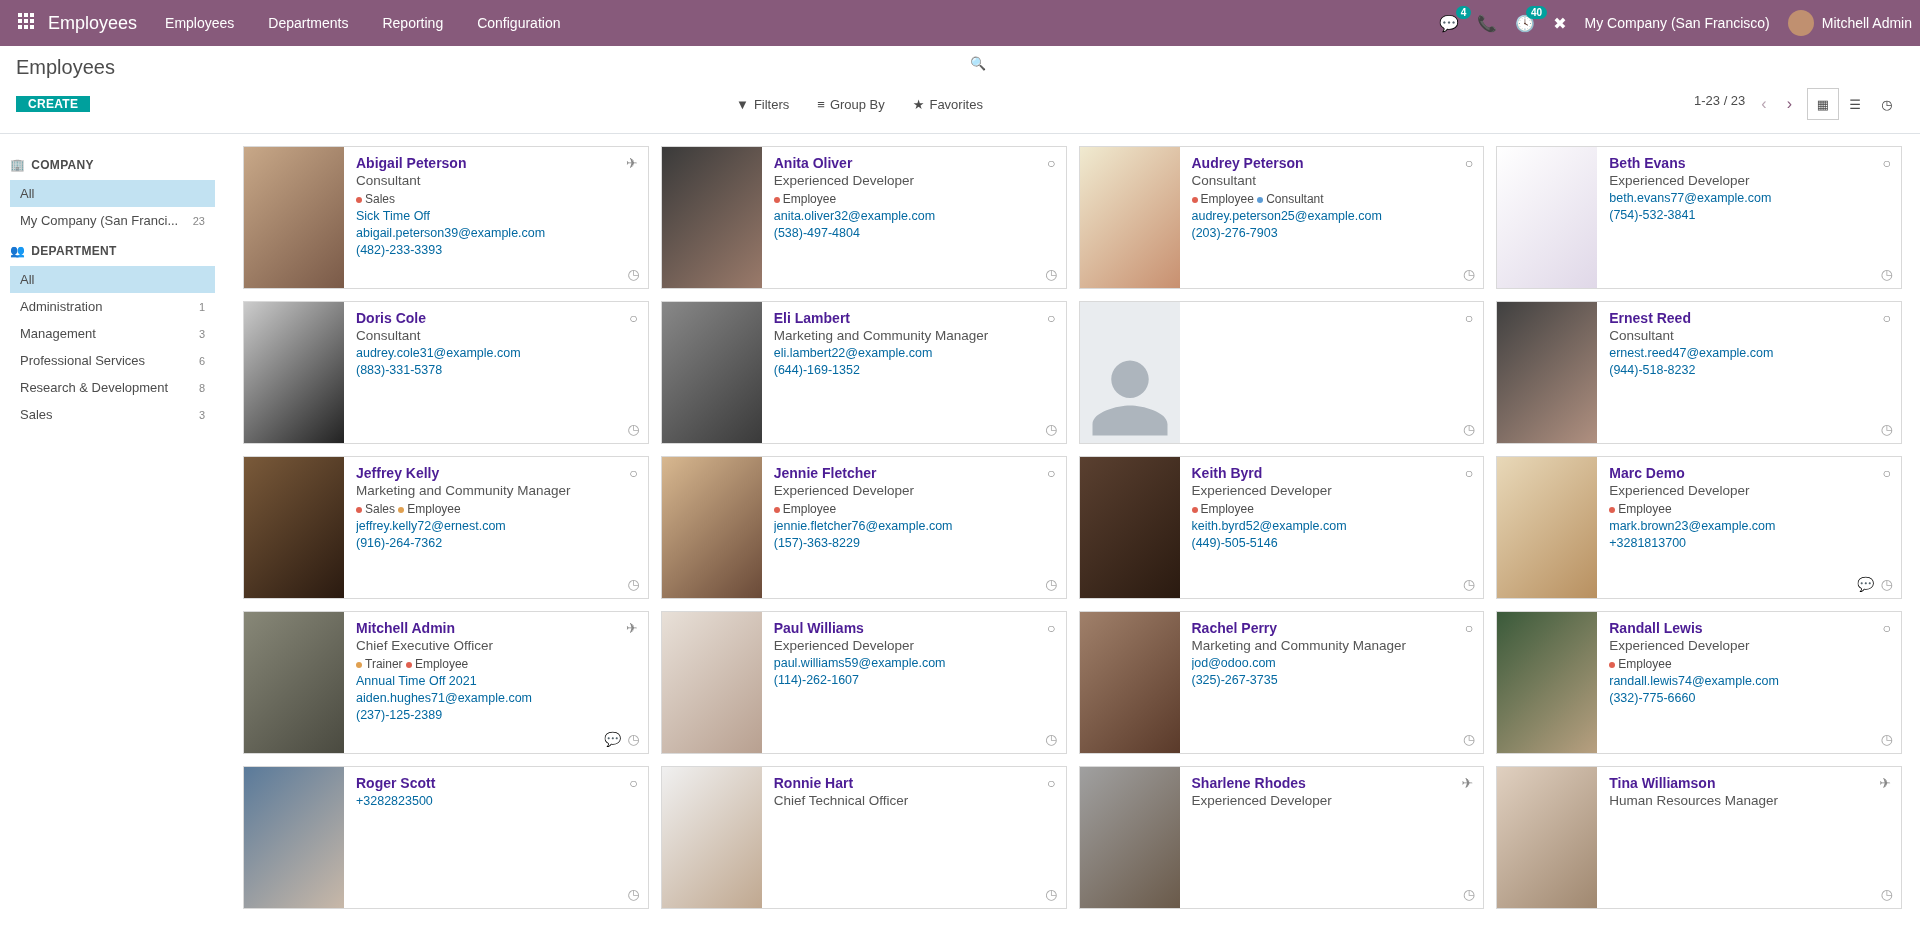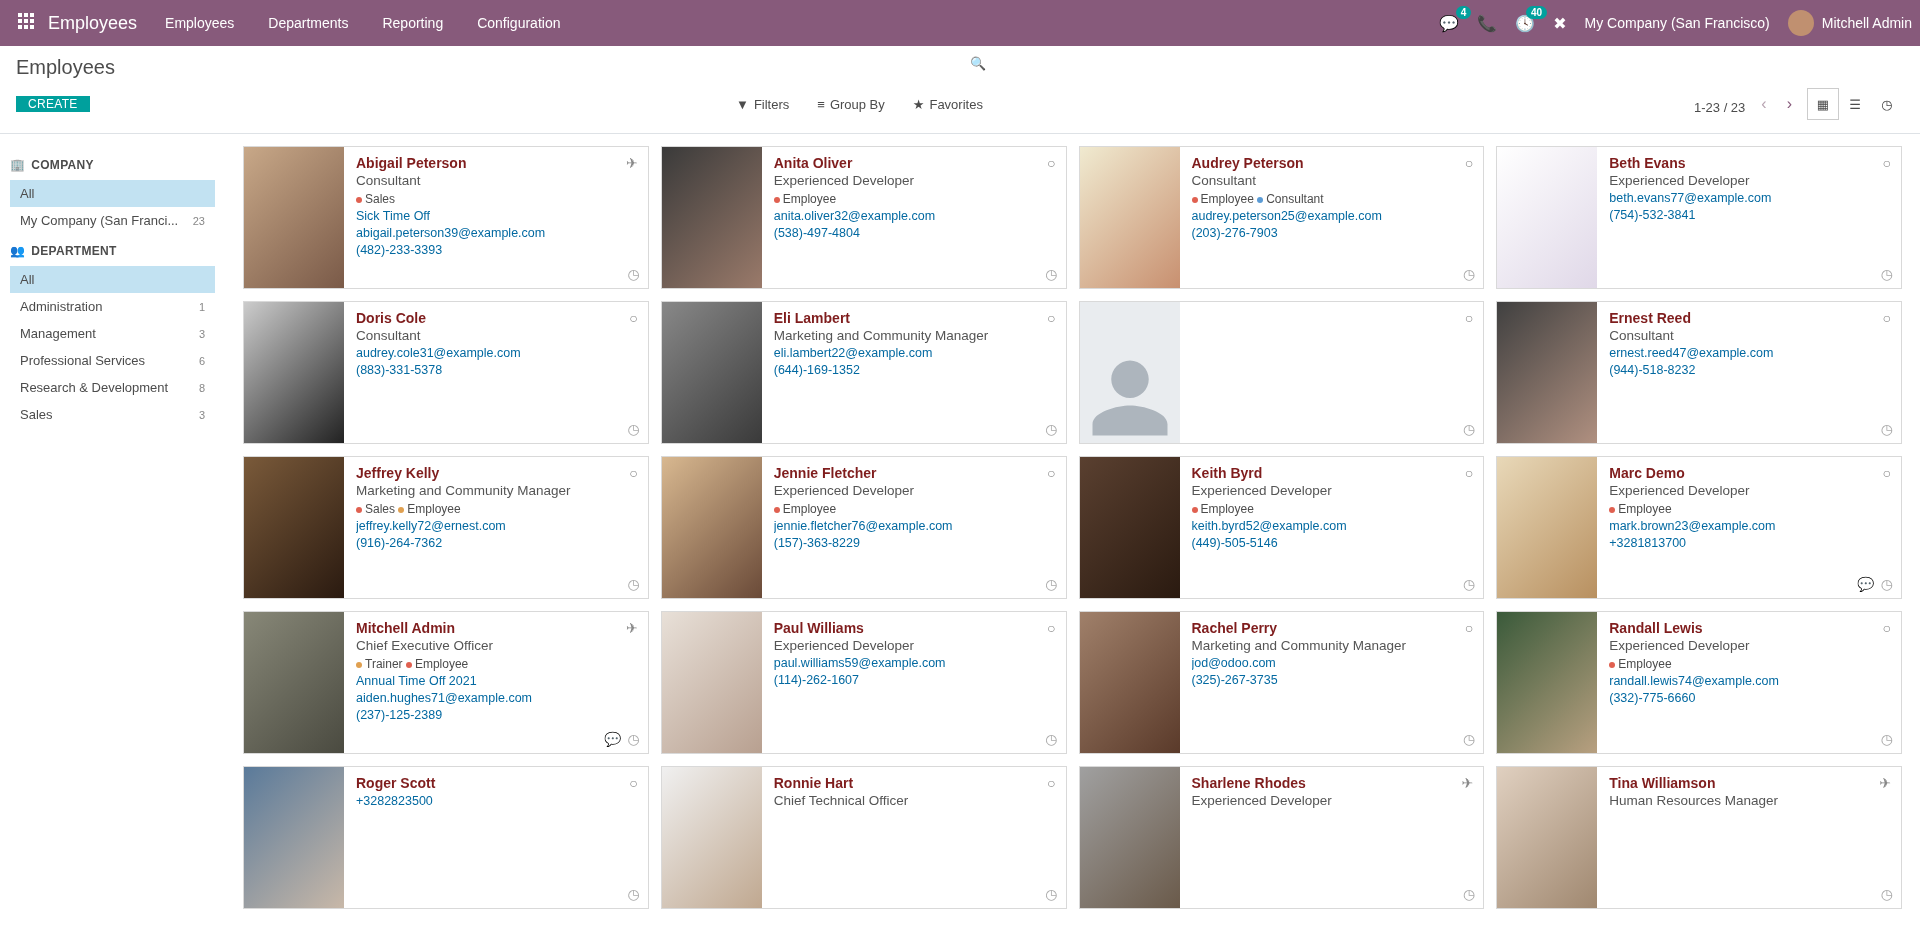--- a/index.html
+++ b/index.html
@@ -18,44 +18,44 @@
 .user{display:flex;align-items:center;gap:8px;font-size:14px}
 .avatar-sm{width:26px;height:26px;border-radius:50%;background:#c09070}
 
 .control-row{display:flex;align-items:flex-start;padding:10px 16px 0 16px}
 .page-title{font-size:20px;color:#4c4c4c;flex:0 0 50%}
 .search-area{flex:1}
 .search-input{width:100%;border:none;border-bottom:1px solid #00a09d;font-size:14px;padding:4px 2px;outline:none;color:#666}
 .search-icon-btn{margin-left:10px;color:#4c4c4c;cursor:pointer}
 
 .control-row2{display:flex;align-items:center;padding:8px 16px 12px 16px;border-bottom:1px solid #dee2e6}
-.create-btn{background:#00a09d;color:#fff;border:none;padding:1px 12px;font-weight:normal;font-size:12px;letter-spacing:.3px;cursor:pointer}
+.create-btn{background:#00a09d;color:#fff;border:none;padding:1px 12px;font-weight:bold;font-size:12px;letter-spacing:.3px;cursor:pointer}
 .filter-group{margin-left:auto;display:flex;gap:28px;color:#4c4c4c;font-size:13px;flex:0 0 50%;padding-left:6px}
 .filter-item{cursor:pointer;display:flex;align-items:center;gap:5px}
-.pager-area{display:flex;align-items:flex-end;gap:12px;margin-left:20px}
+.pager-area{display:flex;align-items:flex-start;gap:12px;margin-left:20px}
 .pager-text{color:#4c4c4c;font-size:13px}
 .pager-btn{color:#875a7b;font-size:16px;cursor:pointer;padding:2px 4px}
 .pager-btn.dim{color:#b8a4b2}
 .view-switch{display:flex;margin-left:10px;border:1px solid transparent}
 .view-btn{width:32px;height:32px;display:flex;align-items:center;justify-content:center;cursor:pointer;color:#4c4c4c;border:1px solid transparent}
 .view-btn.active{border:1px solid #ccc;background:#fff}
 
 .main-wrap{display:flex;height:calc(100vh - 134px)}
 .sidebar{width:225px;padding:14px 10px;flex-shrink:0}
 .side-section-title{font-size:12px;font-weight:bold;color:#4c4c4c;letter-spacing:.3px;margin:10px 0 8px 0;display:flex;align-items:center;gap:6px}
 .side-item{display:flex;justify-content:space-between;align-items:center;padding:6px 10px;font-size:13px;color:#4c4c4c;cursor:pointer;border-radius:0}
 .side-item.active{background:#c2e2f2}
 .side-count{color:#888;font-size:11px}
 
 .content{flex:1;overflow:auto;padding:12px 18px;background:#fff}
 .kanban-grid{display:grid;grid-template-columns:repeat(4,1fr);gap:12px}
 .card{border:1px solid #d9d9d9;background:#fff;display:flex;height:143px;position:relative;overflow:hidden}
 .card-img{width:100px;flex-shrink:0;background:#ccc;background-size:cover;background-position:center}
 .card-body{padding:8px 10px 10px 12px;flex:1;overflow:hidden;display:flex;flex-direction:column}
-.card-name{font-weight:bold;color:#7f1d1d;font-size:14px}
+.card-name{font-weight:bold;color:#4c1d95;font-size:14px}
 .card-role{color:#555;font-size:13.5px;margin-top:2px}
 .card-tags{margin-top:4px;font-size:12px}
 .tag-dot{display:inline-block;width:6px;height:6px;border-radius:50%;margin-right:3px;vertical-align:middle}
 .card-line{color:#0369a1;font-size:12.5px;margin-top:3px;white-space:nowrap;overflow:hidden;text-overflow:ellipsis}
 .status-top{position:absolute;top:8px;right:10px;color:#888;font-size:14px}
 .status-bottom{position:absolute;bottom:6px;right:8px;color:#aaa;font-size:14px;display:flex;gap:6px;align-items:center}
 .activity-icon{color:#00a09d}
 
 .placeholder-avatar{background:#e9ecef;display:flex;align-items:flex-end;justify-content:center}
 .placeholder-avatar svg{width:90px;height:90px;fill:#adb5bd}

